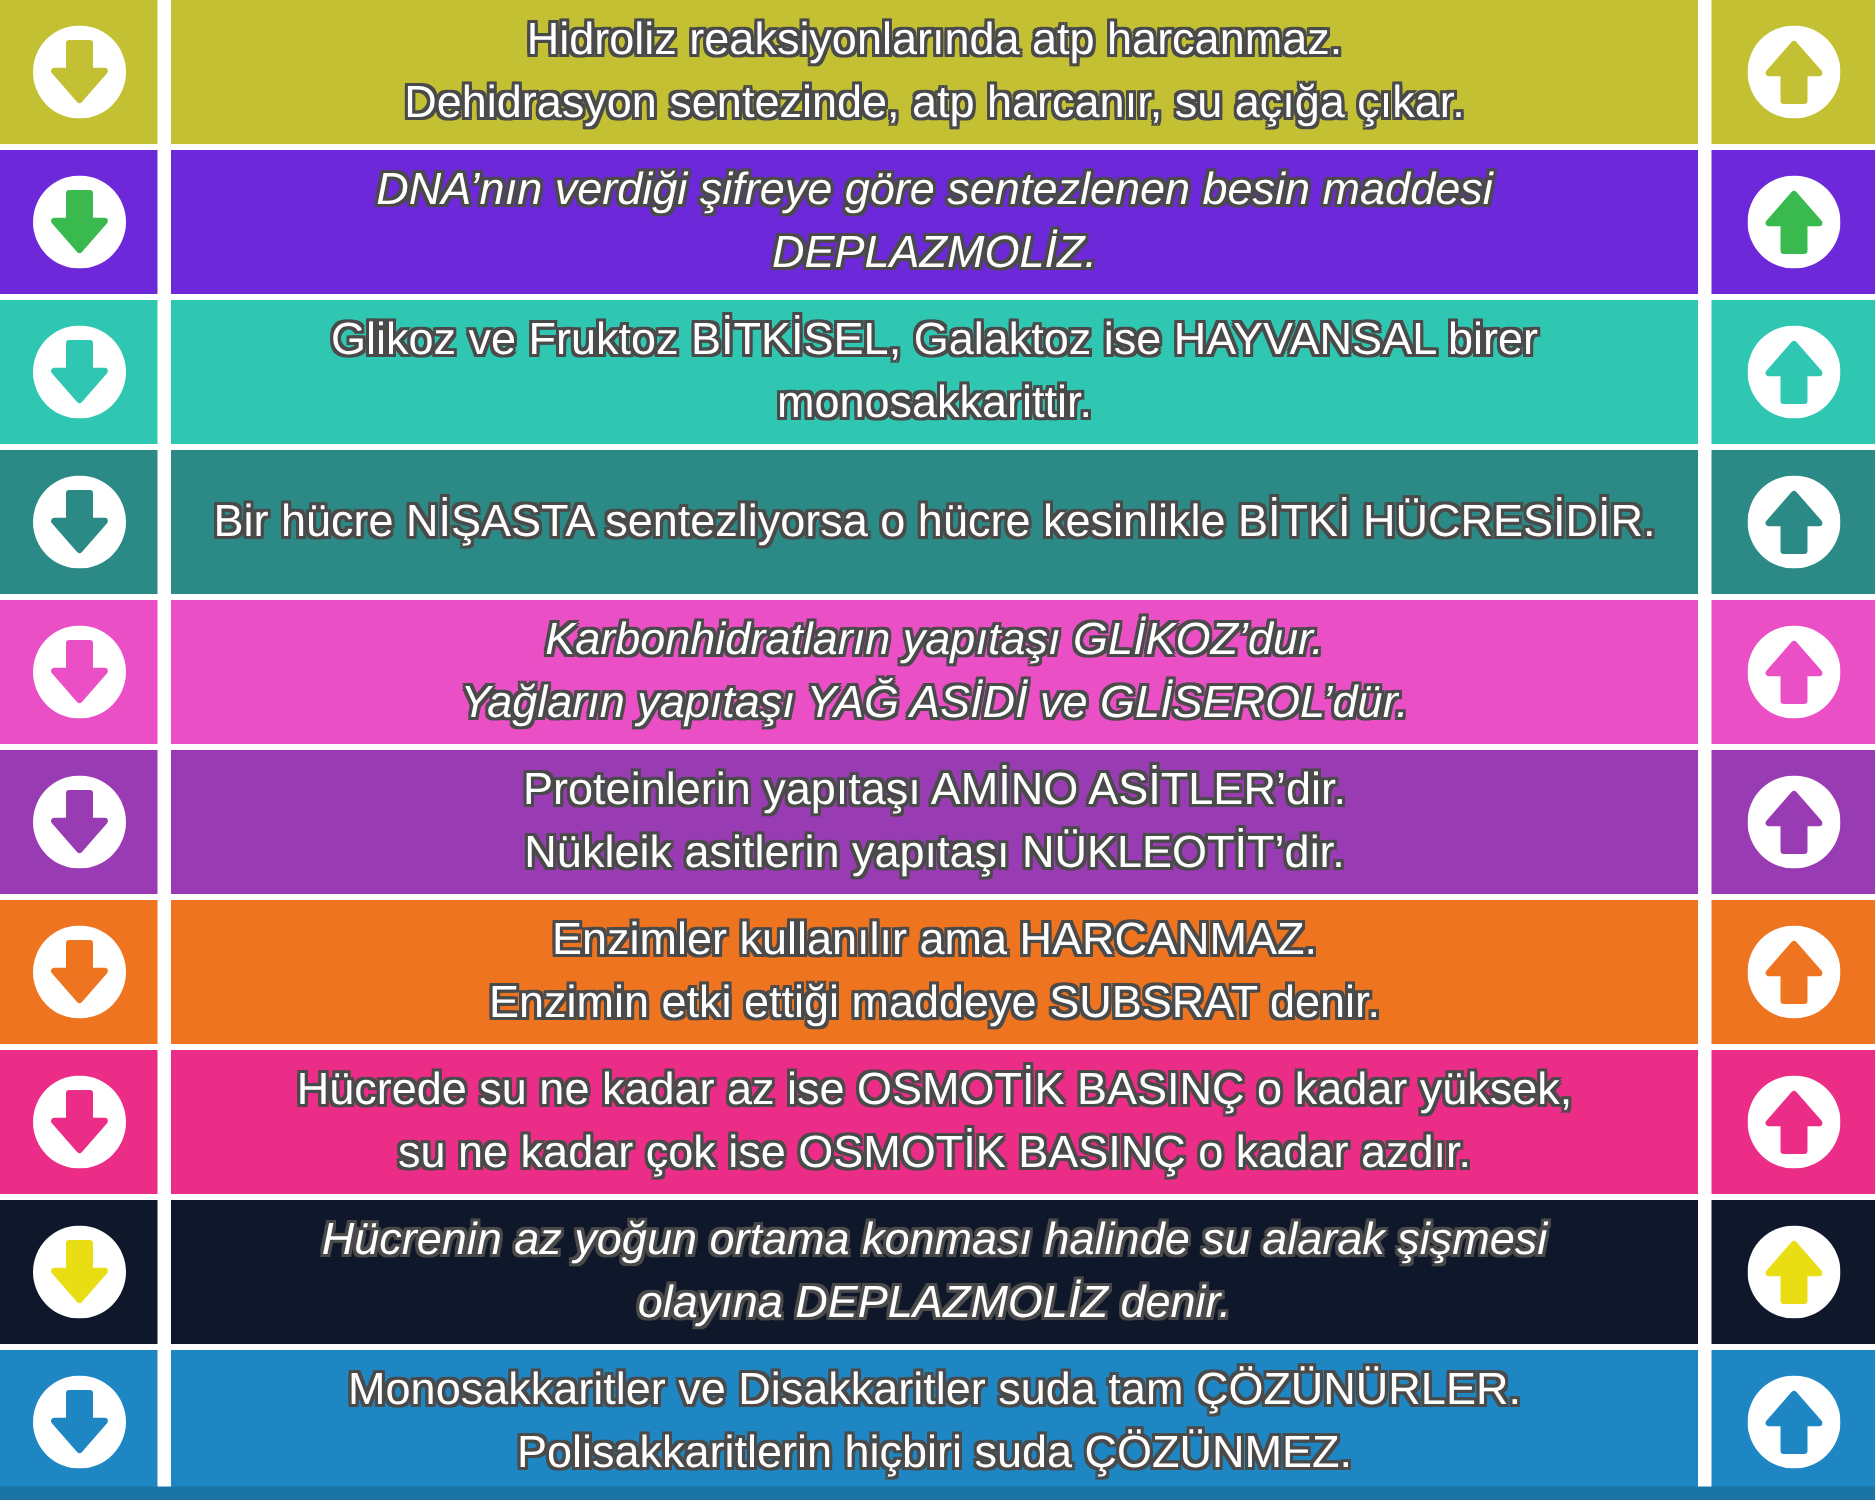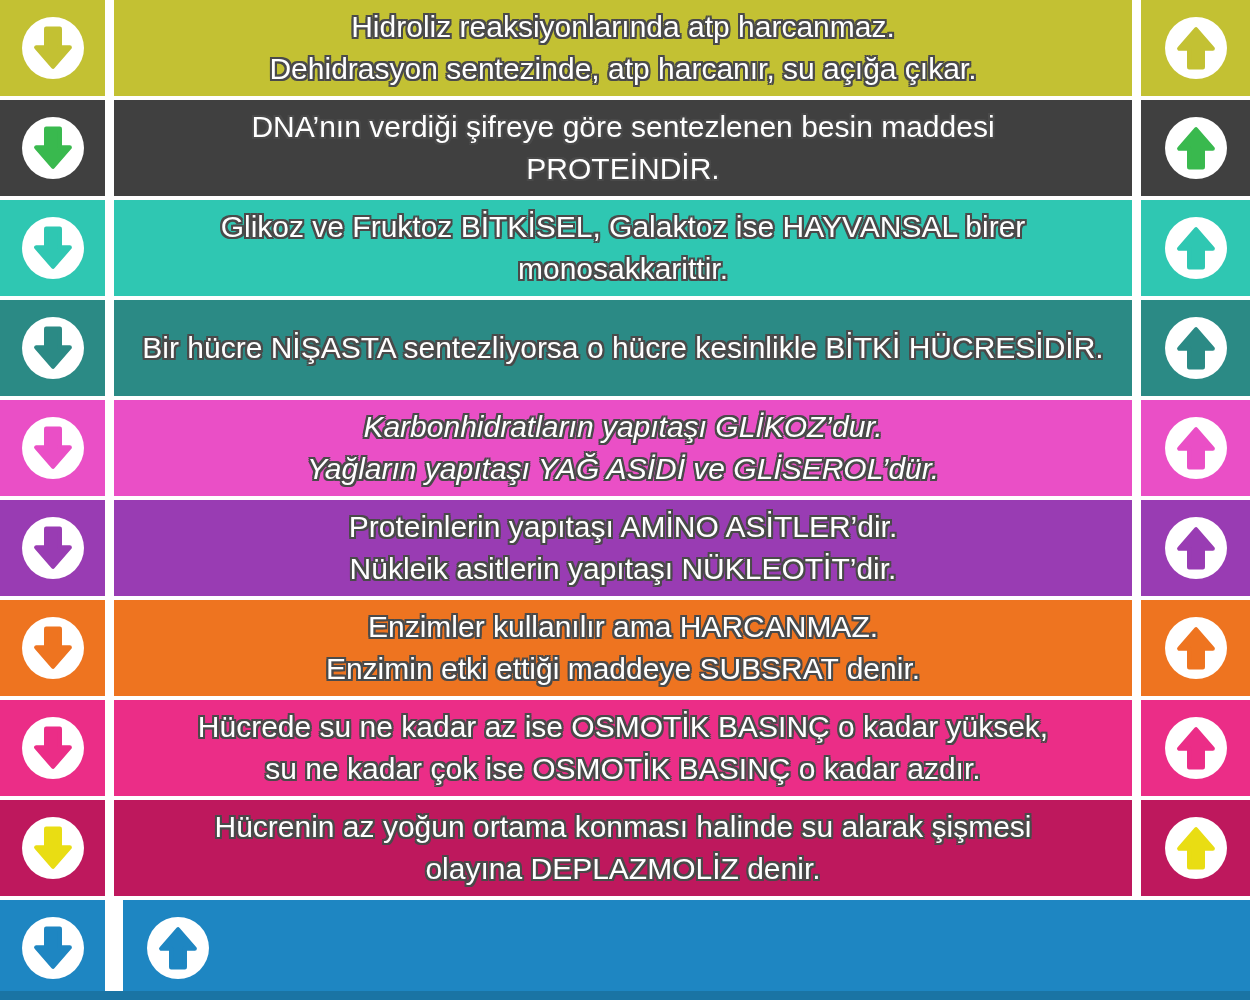--- a/index.html
+++ b/index.html
@@ -66,31 +66,31 @@
       </div>
     <div class="vsep"></div>
     <div class="cell icon-cell right">
       <svg class="badge" viewBox="0 0 100 100" aria-hidden="true">
         <circle cx="50" cy="50" r="50" fill="#ffffff"></circle>
         <path d="M50 20 L23 51 H39 V81 H61 V51 H77 Z" fill="currentColor" stroke="currentColor" stroke-width="7" stroke-linejoin="round"></path>
       </svg>
     </div>
   </section>
 
-  <section class="row" style="background: #404040; color: rgb(57, 185, 78);">
+  <section class="row" style="background: #6d28d9; color: rgb(57, 185, 78); font-style: italic;">
     <div class="cell icon-cell">
       <svg class="badge" viewBox="0 0 100 100" aria-hidden="true">
         <circle cx="50" cy="50" r="50" fill="#ffffff"></circle>
         <path d="M50 80 L23 49 H39 V19 H61 V49 H77 Z" fill="currentColor" stroke="currentColor" stroke-width="7" stroke-linejoin="round"></path>
       </svg>
     </div>
     <div class="vsep"></div>
     <div class="cell text-cell row-text">
         <div class="line">DNA’nın verdiği şifreye göre sentezlenen besin maddesi</div>
-        <div class="line">PROTEİNDİR.</div>
+        <div class="line">DEPLAZMOLİZ.</div>
       </div>
     <div class="vsep"></div>
     <div class="cell icon-cell right">
       <svg class="badge" viewBox="0 0 100 100" aria-hidden="true">
         <circle cx="50" cy="50" r="50" fill="#ffffff"></circle>
         <path d="M50 20 L23 51 H39 V81 H61 V51 H77 Z" fill="currentColor" stroke="currentColor" stroke-width="7" stroke-linejoin="round"></path>
       </svg>
     </div>
   </section>
 
@@ -212,21 +212,21 @@
       </div>
     <div class="vsep"></div>
     <div class="cell icon-cell right">
       <svg class="badge" viewBox="0 0 100 100" aria-hidden="true">
         <circle cx="50" cy="50" r="50" fill="#ffffff"></circle>
         <path d="M50 20 L23 51 H39 V81 H61 V51 H77 Z" fill="currentColor" stroke="currentColor" stroke-width="7" stroke-linejoin="round"></path>
       </svg>
     </div>
   </section>
 
-  <section class="row" style="background: #be185d; color: rgb(233, 221, 19);">
+  <section class="row" style="background: #0f172a; color: rgb(233, 221, 19); font-style: italic;">
     <div class="cell icon-cell">
       <svg class="badge" viewBox="0 0 100 100" aria-hidden="true">
         <circle cx="50" cy="50" r="50" fill="#ffffff"></circle>
         <path d="M50 80 L23 49 H39 V19 H61 V49 H77 Z" fill="currentColor" stroke="currentColor" stroke-width="7" stroke-linejoin="round"></path>
       </svg>
     </div>
     <div class="vsep"></div>
     <div class="cell text-cell row-text">
         <div class="line">Hücrenin az yoğun ortama konması halinde su alarak şişmesi</div>
         <div class="line">olayına DEPLAZMOLİZ denir.</div>
@@ -241,20 +241,24 @@
   </section>
 
   <section class="row" style="background: rgb(30, 134, 194); color: rgb(30, 134, 194);">
     <div class="cell icon-cell">
       <svg class="badge" viewBox="0 0 100 100" aria-hidden="true">
         <circle cx="50" cy="50" r="50" fill="#ffffff"></circle>
         <path d="M50 80 L23 49 H39 V19 H61 V49 H77 Z" fill="currentColor" stroke="currentColor" stroke-width="7" stroke-linejoin="round"></path>
       </svg>
     </div>
     <div class="vsep"></div>
+    <div class="cell text-cell row-text">
+        <div class="line">Monosakkaritler ve Disakkaritler suda tam ÇÖZÜNÜRLER.</div>
+        <div class="line">Polisakkaritlerin hiçbiri suda ÇÖZÜNMEZ.</div>
+      </div>
     <div class="vsep"></div>
     <div class="cell icon-cell right">
       <svg class="badge" viewBox="0 0 100 100" aria-hidden="true">
         <circle cx="50" cy="50" r="50" fill="#ffffff"></circle>
         <path d="M50 20 L23 51 H39 V81 H61 V51 H77 Z" fill="currentColor" stroke="currentColor" stroke-width="7" stroke-linejoin="round"></path>
       </svg>
     </div>
   </section>
 
   <div class="bottom-strip" style="background: rgb(26, 116, 164);"></div>

